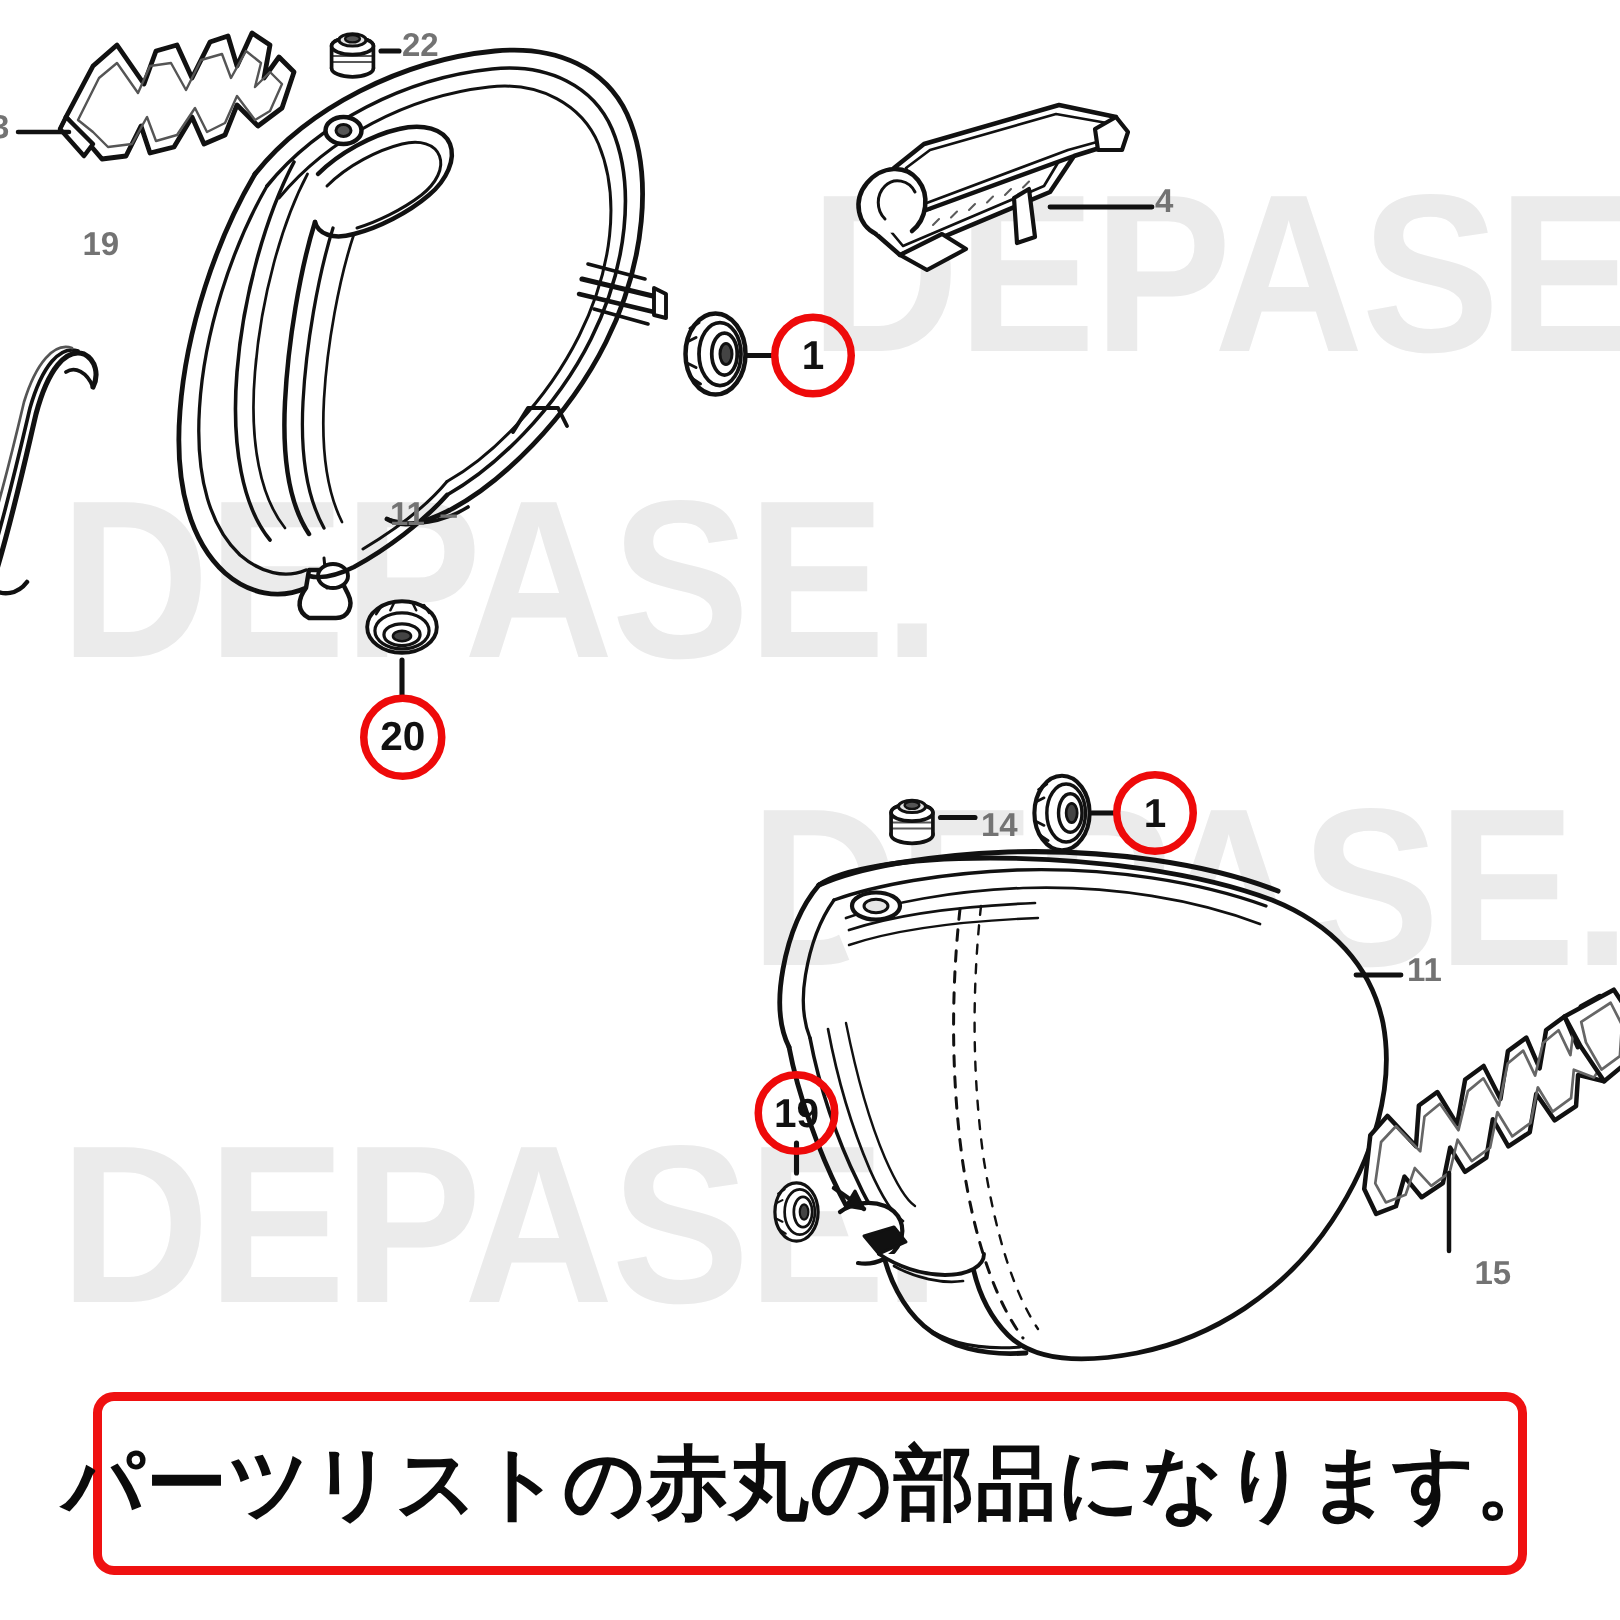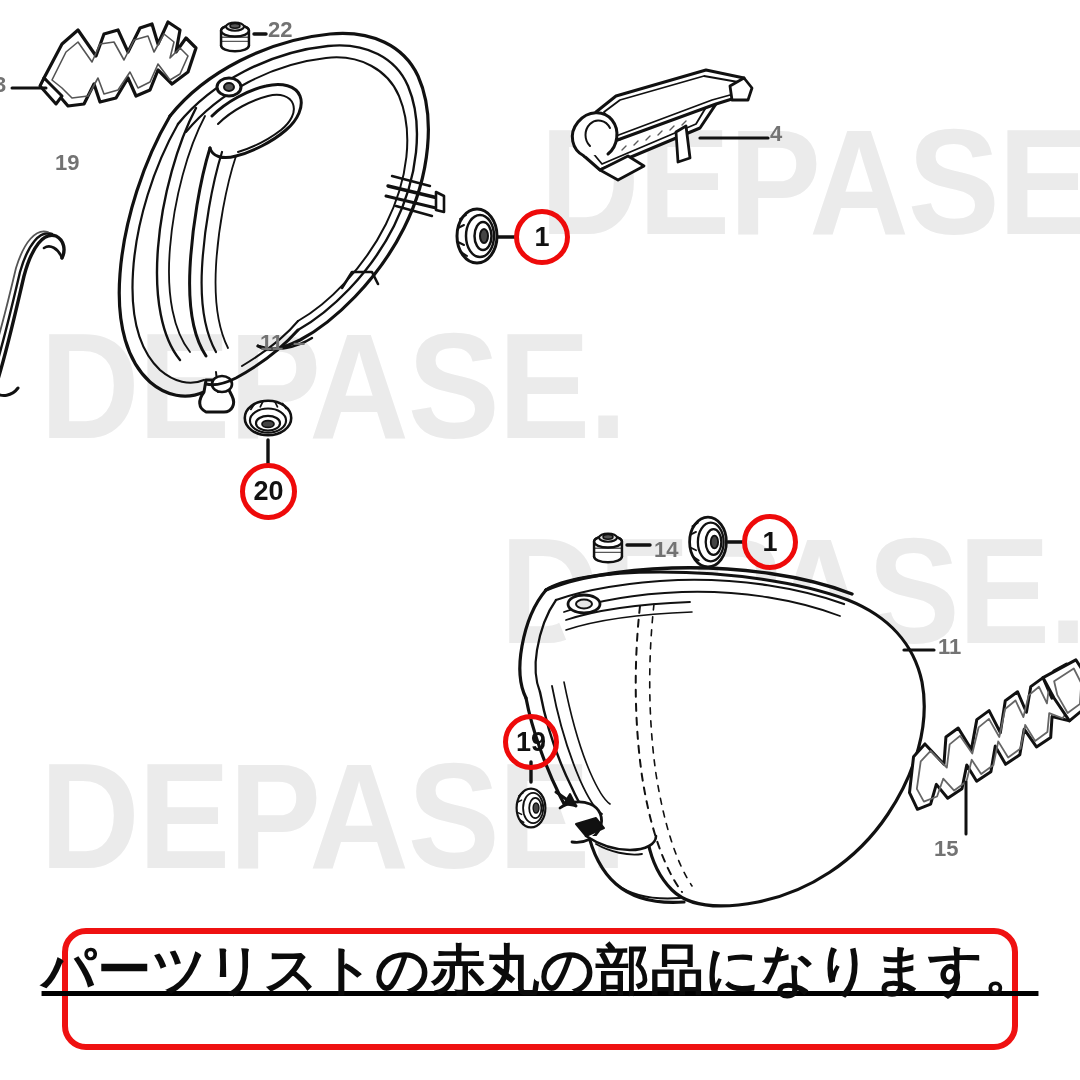--- a/index.html
+++ b/index.html
@@ -75,26 +75,25 @@
   
   .caption-box {
     position: absolute;
     z-index: 6;
     left: 62px;
     top: 928px;
     width: 956px;
     height: 122px;
     box-sizing: border-box;
     border: 6px solid #ef1111;
-    border-radius: 24px;
+    border-radius: 14px;
     background: #ffffff;
     display: flex;
-    align-items: flex-start;
+    align-items: center;
     justify-content: center;
-    text-decoration: underline;
   }
   .caption-text {
     font-family: "DejaVu Sans", "Liberation Sans", sans-serif;
     font-weight: bold;
     font-size: 54px;
     color: #0b0b0b;
     letter-spacing: 0.01em;
     white-space: nowrap;
   }
 </style>
@@ -354,21 +353,21 @@
 
   <div class="label" style="left:770px; top:123px;">4</div>
 
   <div class="label" style="left:260px; top:332px;">11</div>
   <div class="label" style="left:293px; top:332px;">–</div>
 
   <div class="label" style="left:654px; top:539px;">14</div>
 
   <div class="label" style="left:938px; top:636px;">11</div>
 
-  <div class="label" style="left:934px; top:838px;">15</div>
+  <div class="label" style="left:983px; top:838px;">15</div>
 
   <div class="red-circle" style="left:514px; top:209px; width:56px; height:56px;">1</div>
 
   <div class="red-circle" style="left:240px; top:463px; width:57px; height:57px;">20</div>
 
   <div class="red-circle" style="left:742px; top:514px; width:56px; height:56px;">1</div>
 
   <div class="red-circle" style="left:503px; top:714px; width:56px; height:56px;">19</div>
 
   <div class="caption-box">

